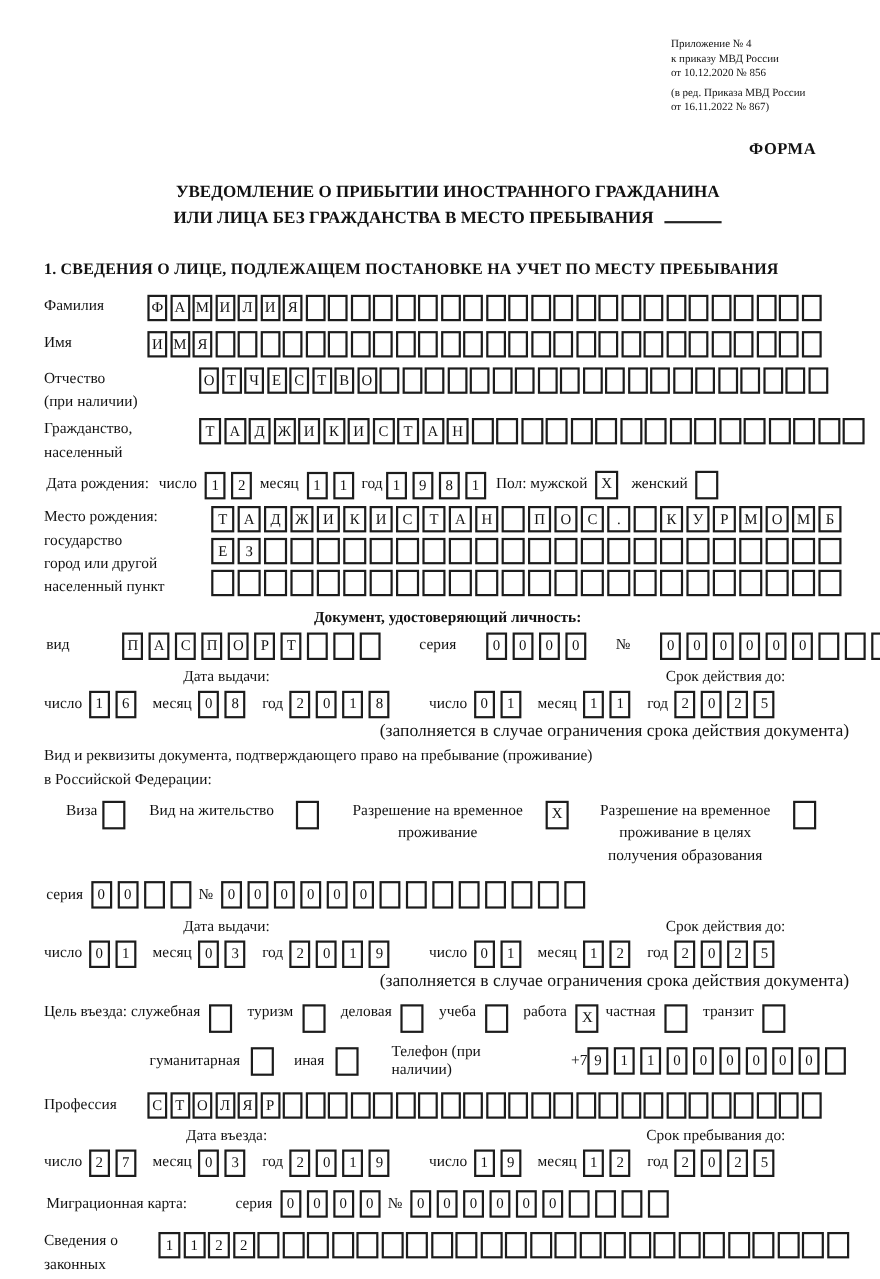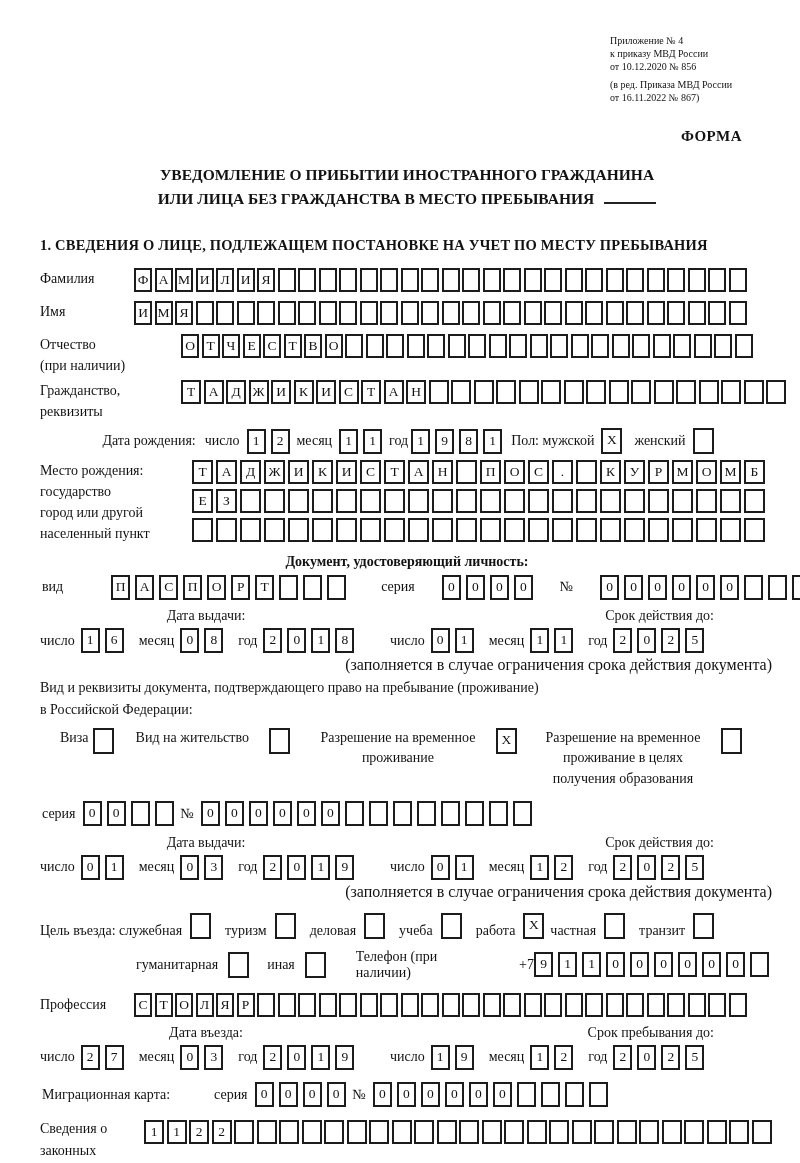--- a/index.html
+++ b/index.html
@@ -48,21 +48,21 @@
   .dates .t{margin-right:6px;}
   .dates .t2{margin:0 6px 0 10px;}
   .note-right{text-align:right;font-size:16px;margin-top:3px;padding-right:2px;}
   
   .permit-row{display:flex;align-items:flex-start;margin-top:10px;margin-left:20px;}
   .permit-row .item{display:flex;align-items:flex-start;}
   .permit-row .txt{line-height:1.45;}
   .permit-row .txt.ctr{text-align:center;}
   .permit-row .cb{margin-left:9px;margin-top:0px;}
   
-  .purpose{display:flex;align-items:flex-end;margin-top:12px;flex-wrap:nowrap;}
+  .purpose{display:flex;align-items:flex-start;margin-top:12px;flex-wrap:nowrap;}
   .purpose .t{margin:0 8px 0 0;}
   .purpose .cb{margin-right:14px;}
   .purpose2{display:flex;align-items:center;margin-top:10px;padding-left:96px;}
   
   .repr{display:flex;align-items:flex-start;margin-top:10px;}
   .repr .lblcol{width:112px;line-height:1.6;}
   .repr .cellrows .cells{display:block;margin-bottom:6px;}
   .mt4{margin-top:4px;}.mt6{margin-top:6px;}.mt12{margin-top:12px;}.mt14{margin-top:14px;}
 </style>
 </head>
@@ -101,26 +101,26 @@
     <div class="lbl w-140 lbl2">
       <div>Отчество</div>
       <div>(при наличии)</div>
     </div>
     <div class="cells"><span class="cell">О</span><span class="cell">Т</span><span class="cell">Ч</span><span class="cell">Е</span><span class="cell">С</span><span class="cell">Т</span><span class="cell">В</span><span class="cell">О</span><span class="cell"></span><span class="cell"></span><span class="cell"></span><span class="cell"></span><span class="cell"></span><span class="cell"></span><span class="cell"></span><span class="cell"></span><span class="cell"></span><span class="cell"></span><span class="cell"></span><span class="cell"></span><span class="cell"></span><span class="cell"></span><span class="cell"></span><span class="cell"></span><span class="cell"></span><span class="cell"></span><span class="cell"></span><span class="cell"></span></div>
   </div>
 
   <div class="row mt4">
     <div class="lbl w-140 lbl2">
       <div>Гражданство,</div>
-      <div>реквизиты</div>
+      <div>населенный</div>
     </div>
     <div class="cells m"><span class="cell">Т</span><span class="cell">А</span><span class="cell">Д</span><span class="cell">Ж</span><span class="cell">И</span><span class="cell">К</span><span class="cell">И</span><span class="cell">С</span><span class="cell">Т</span><span class="cell">А</span><span class="cell">Н</span><span class="cell"></span><span class="cell"></span><span class="cell"></span><span class="cell"></span><span class="cell"></span><span class="cell"></span><span class="cell"></span><span class="cell"></span><span class="cell"></span><span class="cell"></span><span class="cell"></span><span class="cell"></span><span class="cell"></span><span class="cell"></span><span class="cell"></span><span class="cell"></span></div>
   </div>
 
-  <div class="row mt6" style="align-items:center;justify-content:center;">
+  <div class="row mt6" style="align-items:center;">
     <span class="inline-lbl">Дата рождения:</span>
     <span class="inline-lbl">число</span>
     <span class="cells d"><span class="cell">1</span><span class="cell">2</span></span>
     <span class="inline-lbl">месяц</span>
     <span class="cells d"><span class="cell">1</span><span class="cell">1</span></span>
     <span class="inline-lbl" style="margin-right:3px">год</span>
     <span class="cells d"><span class="cell">1</span><span class="cell">9</span><span class="cell">8</span><span class="cell">1</span></span>
     <span class="inline-lbl" style="margin-left:4px">Пол: мужской</span>
     <span class="cells cb"><span class="cell">X</span></span>
     <span class="inline-lbl" style="margin-left:12px">женский</span>

